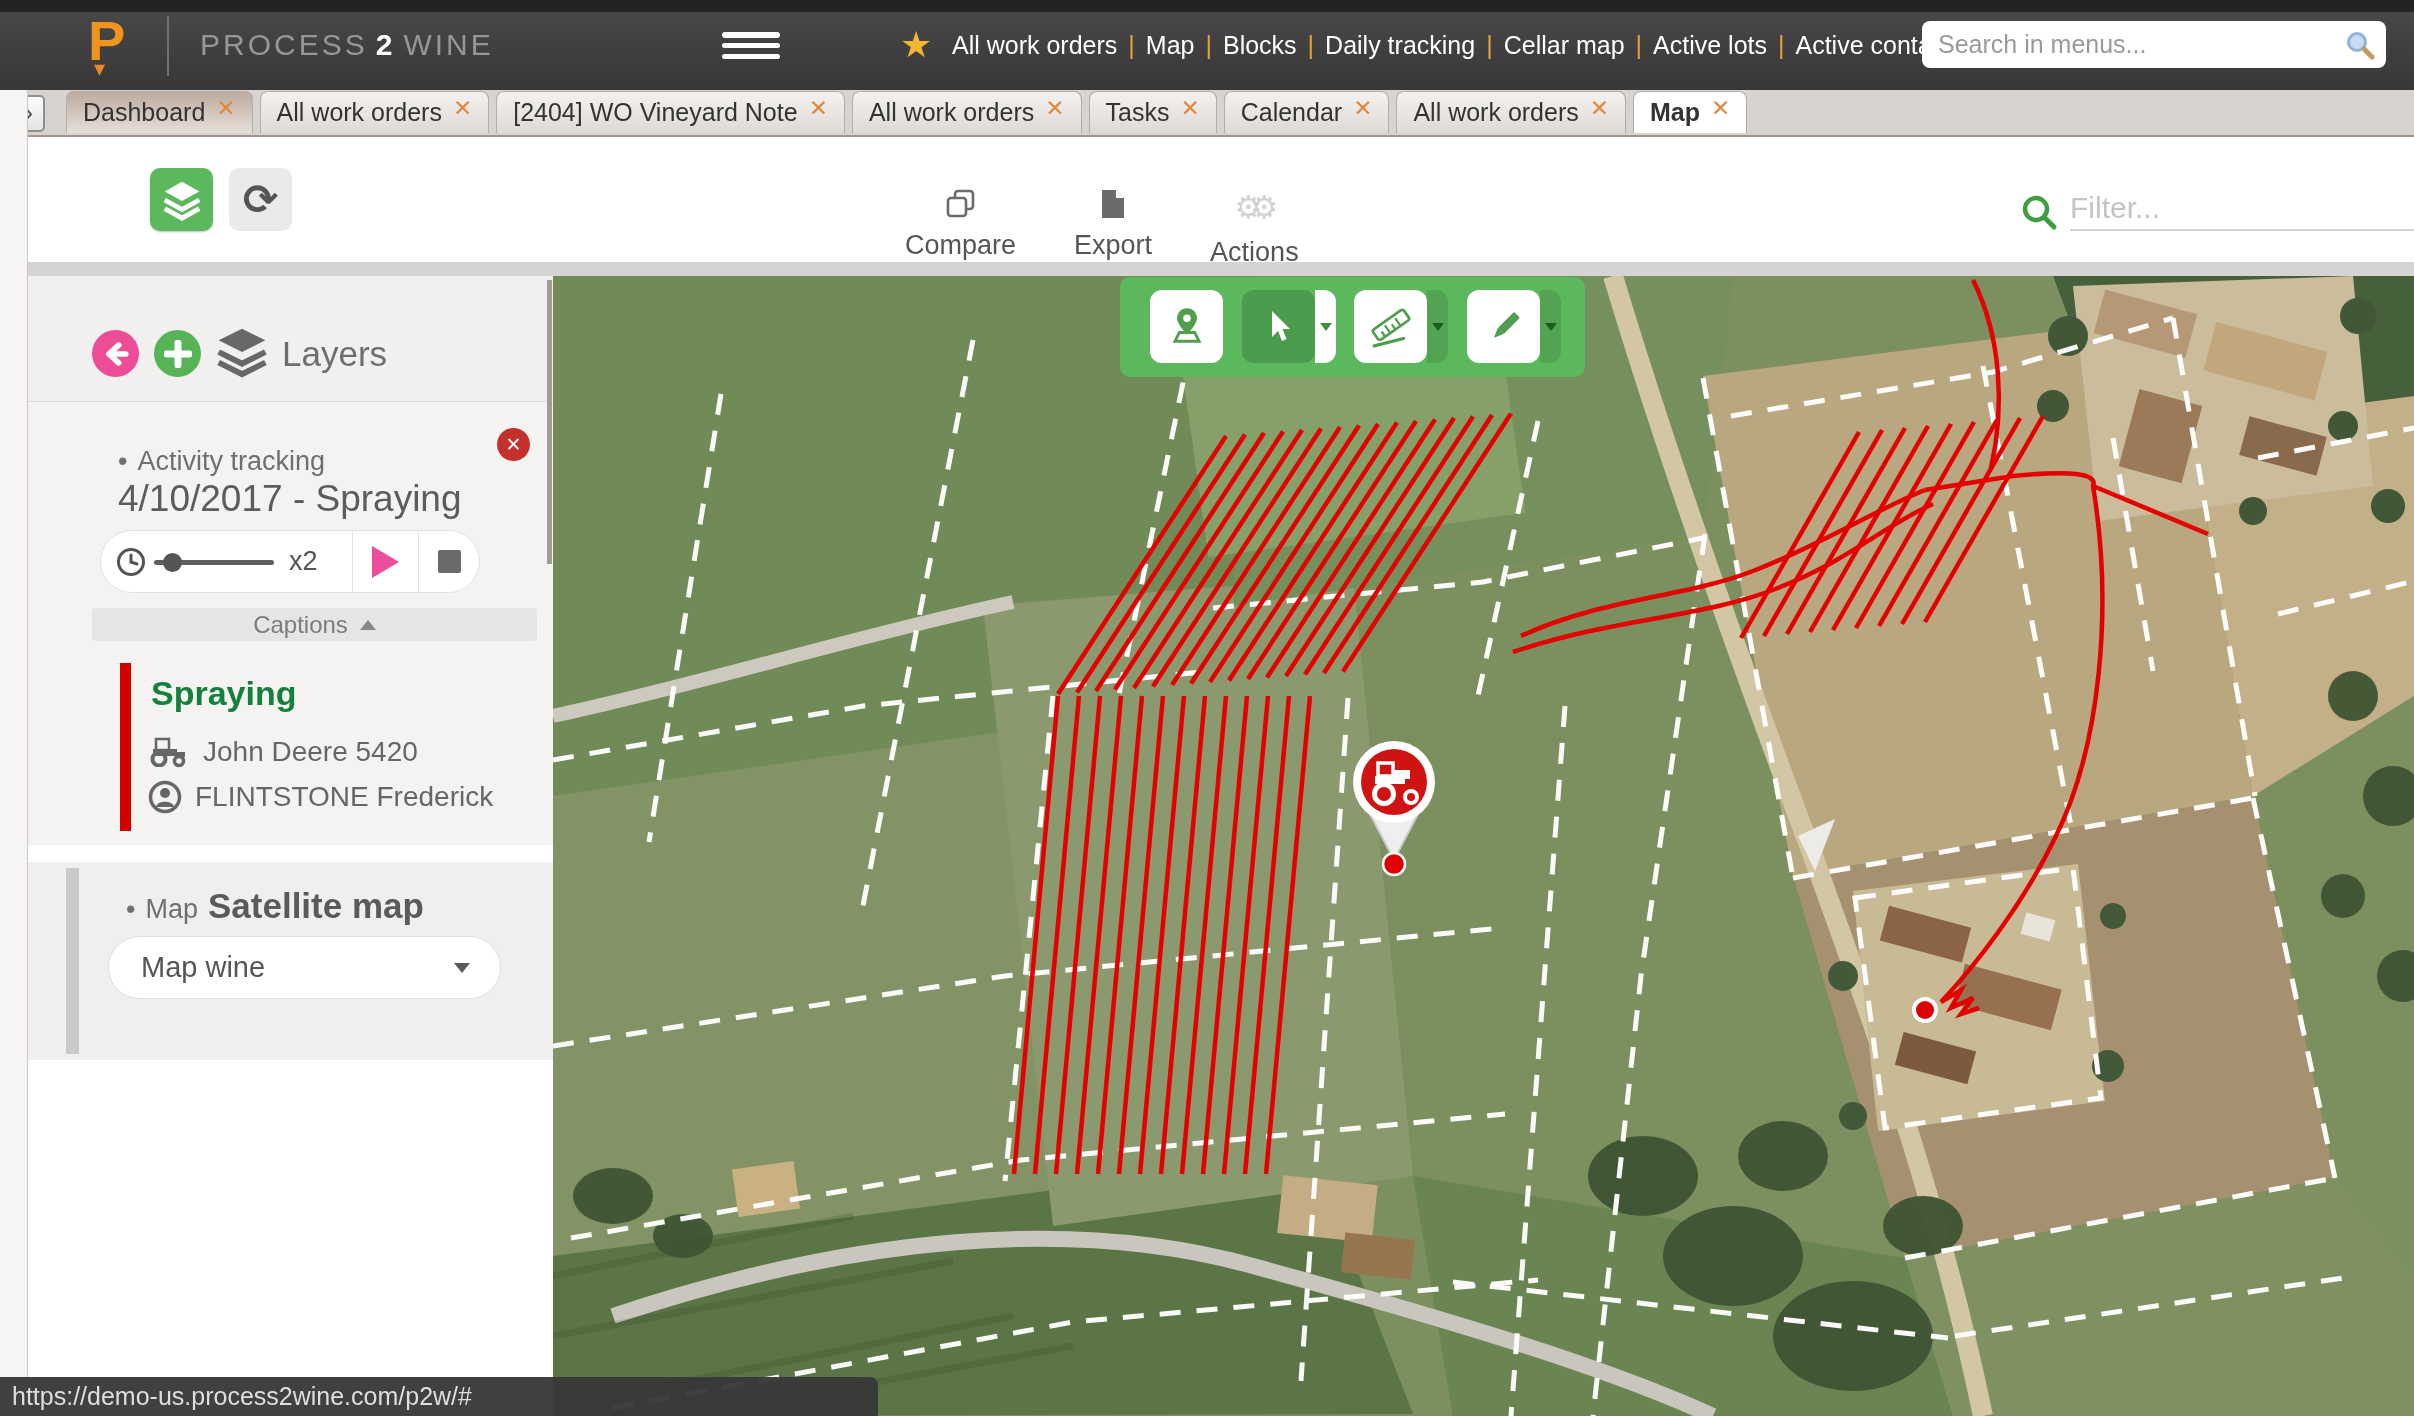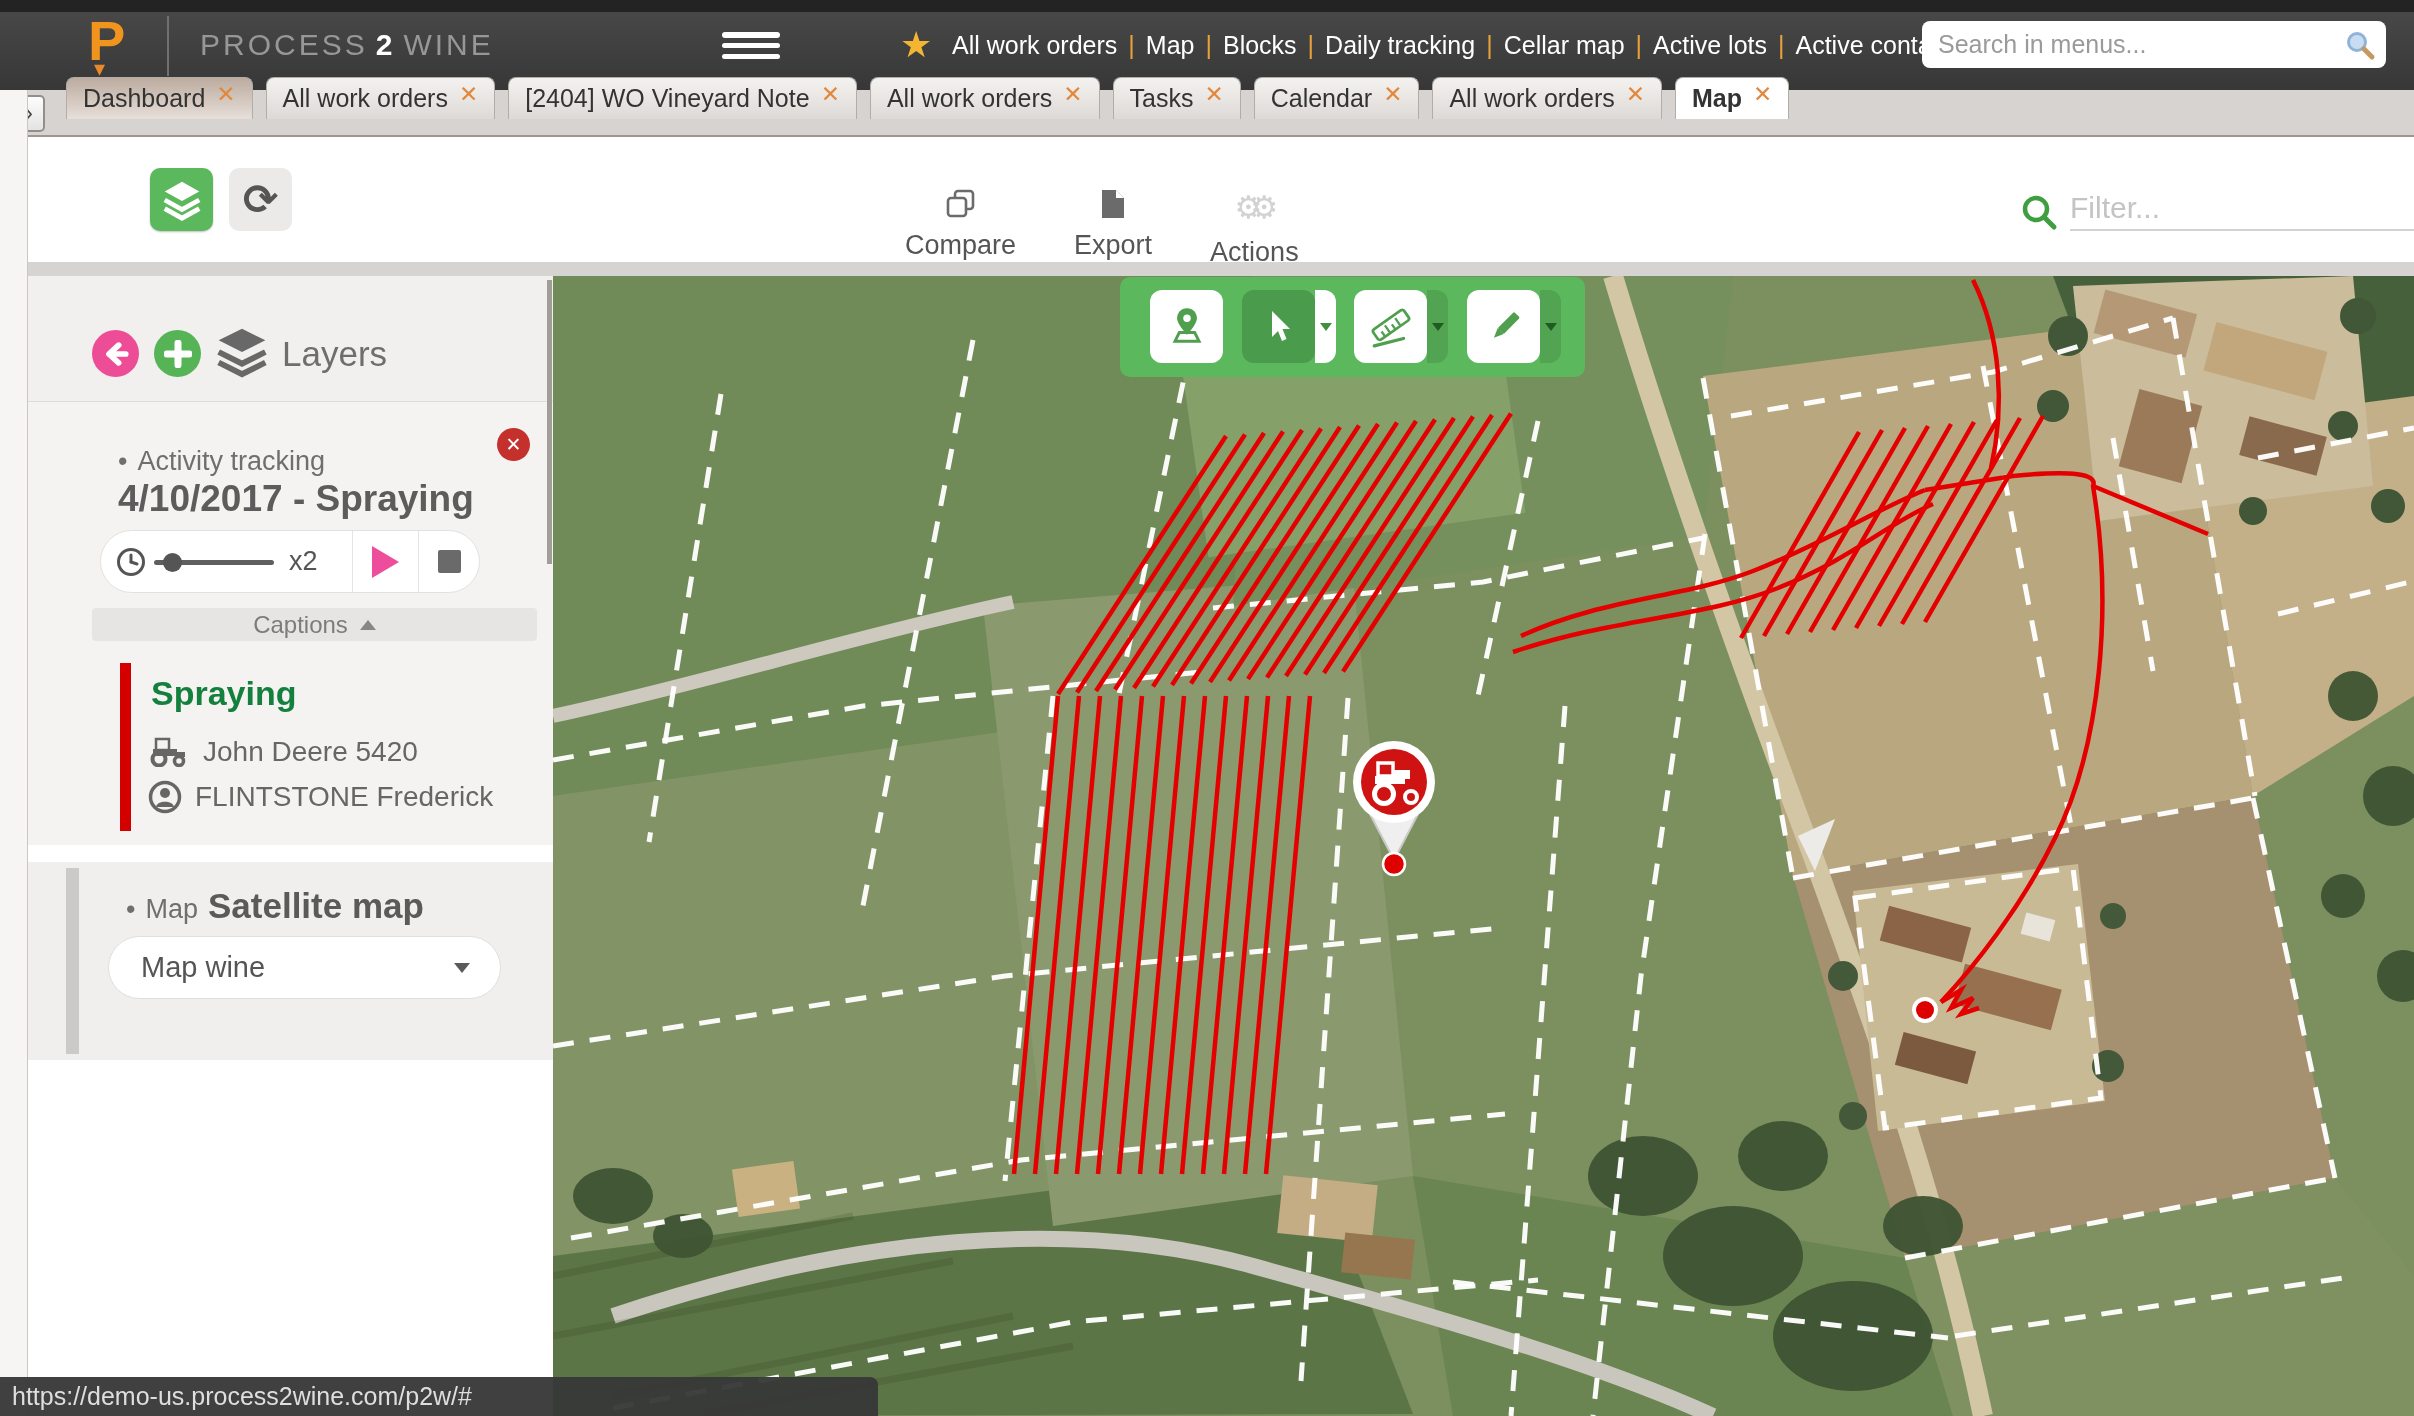--- a/index.html
+++ b/index.html
@@ -31,21 +31,21 @@
   .menusearch input { flex:1; border:none; outline:none; font-size:25px; color:#666;
     font-family:inherit; background:transparent; }
   .menusearch input::placeholder { color:#9a9a9a; }
 
   
   .tabbar { position:absolute; left:0; top:90px; width:2414px; height:47px;
     background:#d7d3d0; border-bottom:2px solid #a2948b; }
   .expander { position:absolute; left:8px; top:5px; width:37px; height:37px;
     background:linear-gradient(#fdfdfd,#e3e3e3); border:2px solid #8f8f8f; border-radius:5px;
     font-size:23px; color:#444; display:flex; align-items:center; justify-content:center; cursor:pointer; }
-  .tabs { position:absolute; left:66px; bottom:16px; display:flex; align-items:flex-start; gap:13px; }
+  .tabs { position:absolute; left:66px; bottom:2px; display:flex; align-items:flex-start; gap:7px; }
   .tab { height:42px; padding:0 16px; border:1px solid #b3ada8; border-bottom:none;
     border-radius:8px 8px 0 0; background:linear-gradient(#f4f2f0,#ddd9d6);
     display:inline-flex; align-items:center; gap:11px; font-size:25px; color:#333;
     cursor:pointer; white-space:nowrap; }
   .tab.dashboard { background:linear-gradient(#bcab9f,#e7dfd9); }
   .tab.active { background:#fff; }
   .tab.active .tab-label { font-weight:700; }
   .tab-close { color:#e2873b; font-size:23px; font-weight:700; align-self:flex-start; margin-top:3px; }
 
   
@@ -80,21 +80,21 @@
   .add-btn { left:154px; top:330px; background:#56b456; }
   .panel-layers-icon { position:absolute; left:214px; top:326px; }
   .panel-title { position:absolute; left:282px; top:334px; font-size:35px; color:#6e6e6e; }
 
   .activity-card { position:absolute; left:28px; top:402px; width:525px; height:443px; background:#f4f3f2; }
   .close-activity { position:absolute; left:497px; top:428px; width:33px; height:33px; border-radius:50%;
     background:#c4302b; color:#fff; font-size:19px; font-weight:700; display:flex;
     align-items:center; justify-content:center; cursor:pointer; }
   .sec-label { position:absolute; font-size:27px; color:#6f6f6f; display:flex; align-items:baseline; gap:10px; }
   .act-label { left:118px; top:446px; }
-  .act-heading { position:absolute; left:118px; top:478px; font-size:37px; font-weight:700; color:#5c5c5c; }
+  .act-heading { position:absolute; left:118px; top:478px; font-size:37px; font-weight:400; color:#5c5c5c; }
   .player { position:absolute; left:100px; top:530px; width:380px; height:63px; background:#fff;
     border:1px solid #e3e1df; border-radius:32px; display:flex; overflow:hidden; }
   .pseg1 { width:252px; display:flex; align-items:center; padding-left:15px; }
   .pseg2 { width:66px; border-left:1px solid #e6e4e2; display:flex; align-items:center; justify-content:center; cursor:pointer; }
   .pseg3 { width:61px; border-left:1px solid #e6e4e2; display:flex; align-items:center; justify-content:center; cursor:pointer; }
   .slider-wrap { position:relative; width:120px; height:20px; margin-left:8px; cursor:pointer; }
   .slider-track { position:absolute; left:0; top:8px; width:120px; height:5px; background:#5f5f5f; border-radius:3px; }
   .slider-handle { position:absolute; left:9px; top:1px; width:19px; height:19px; border-radius:50%; background:#555; }
   .speed { margin-left:15px; font-size:27px; font-weight:500; color:#555; }
   .play-tri { width:0; height:0; border-left:27px solid #ee4d9b;

